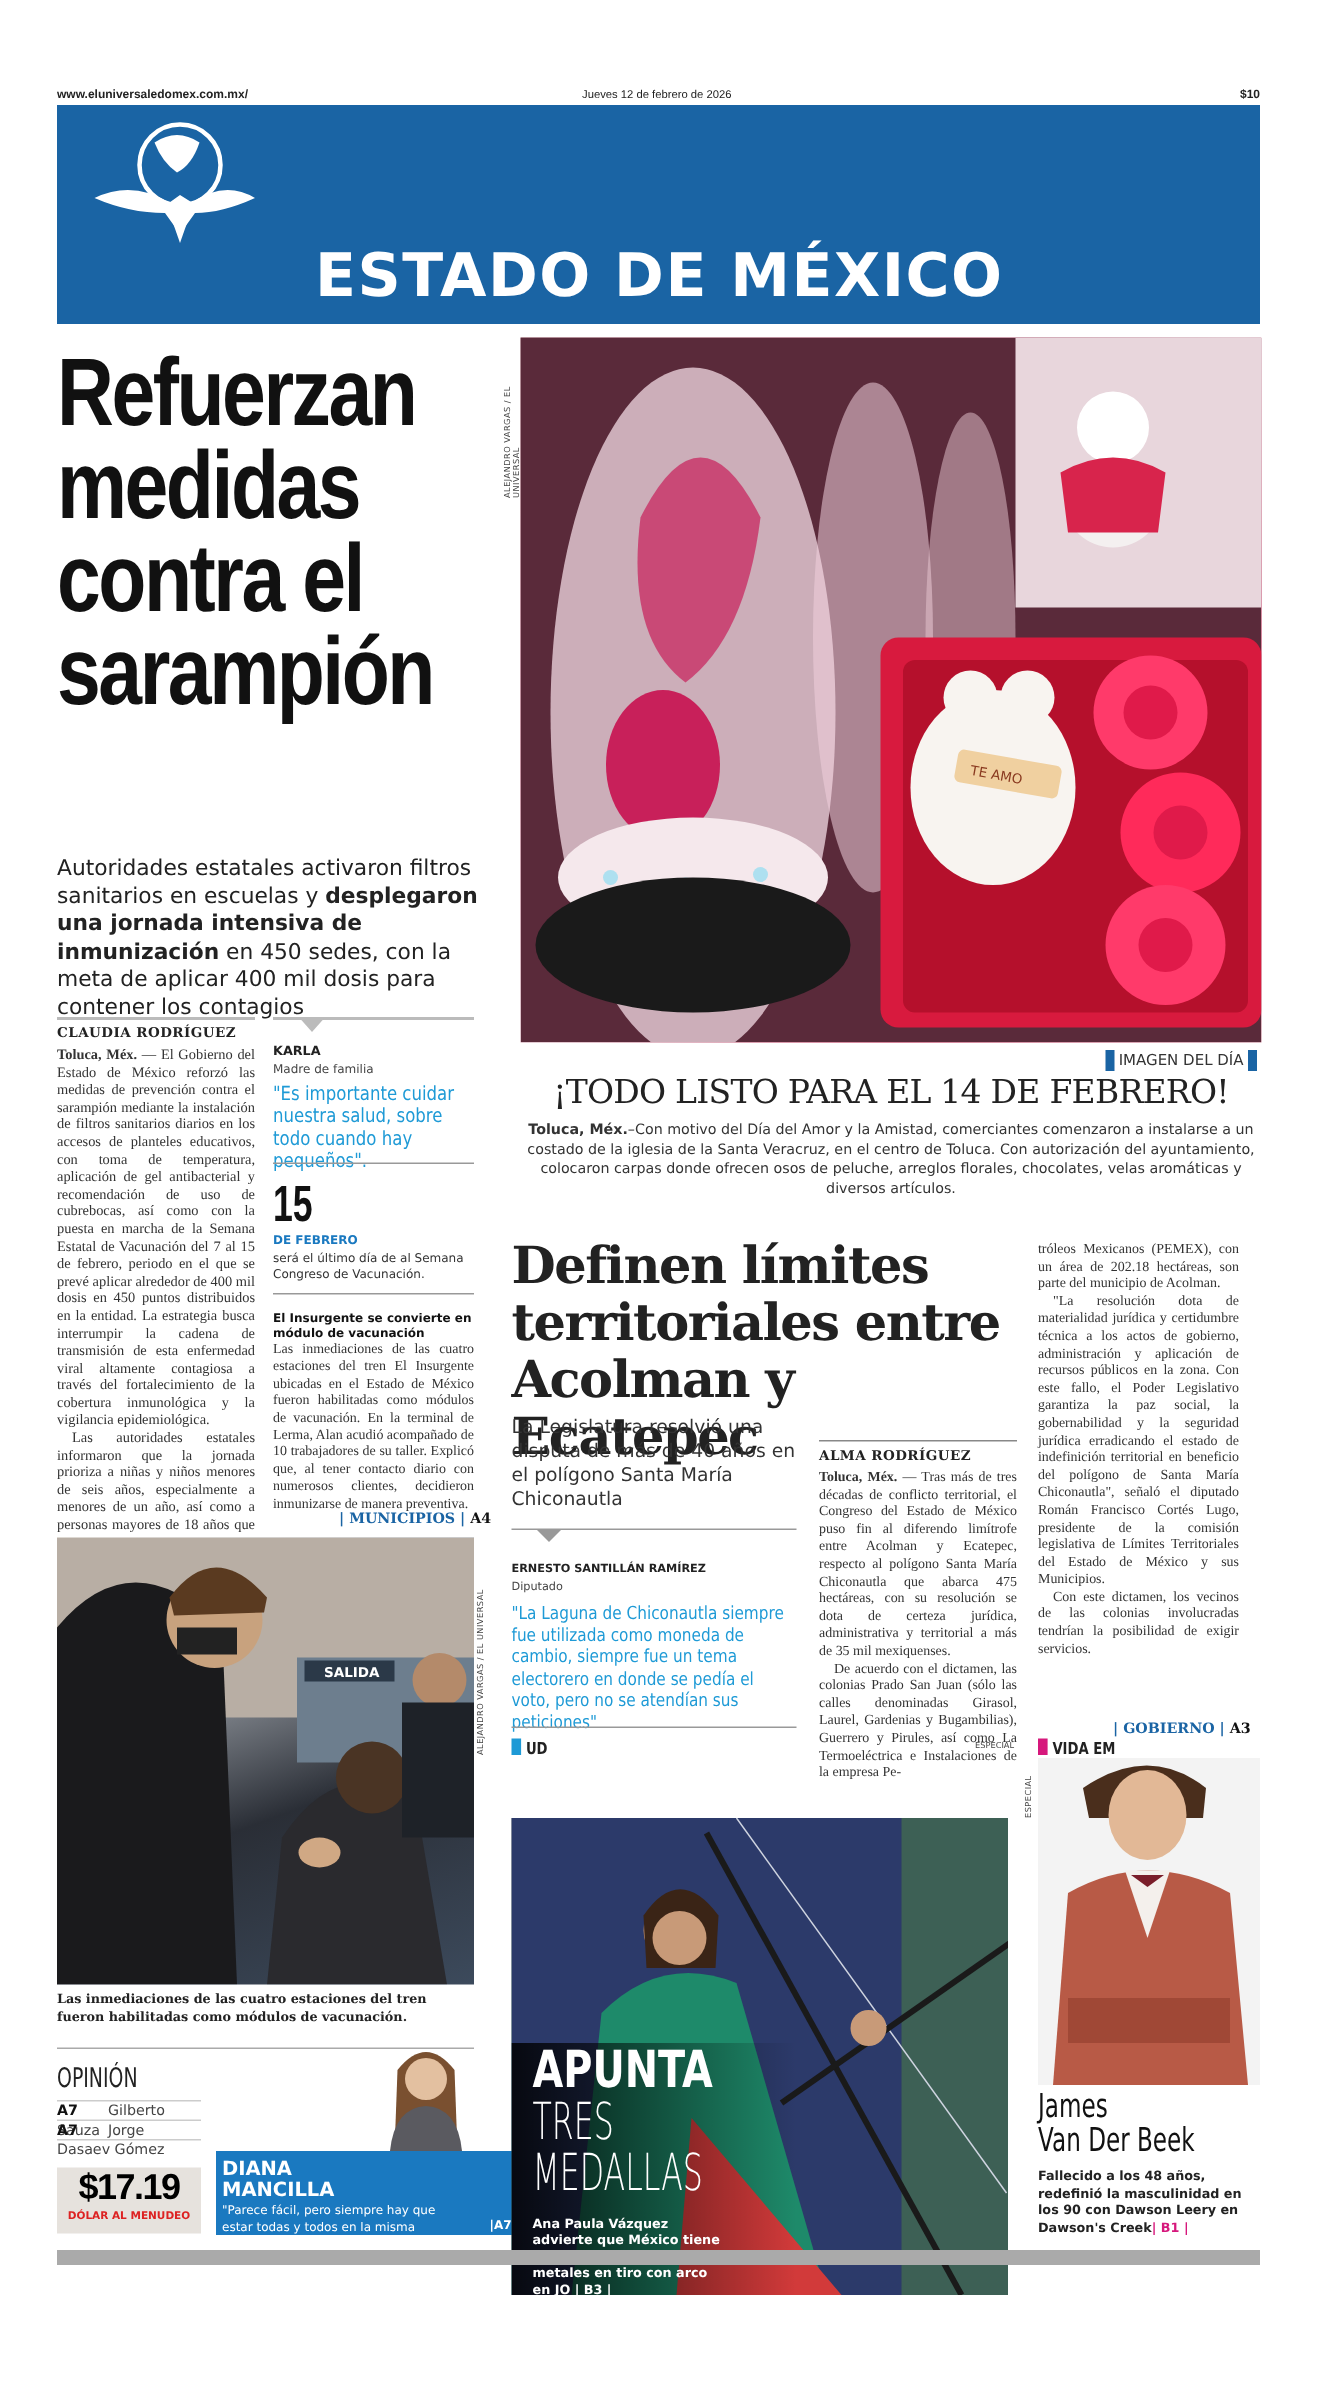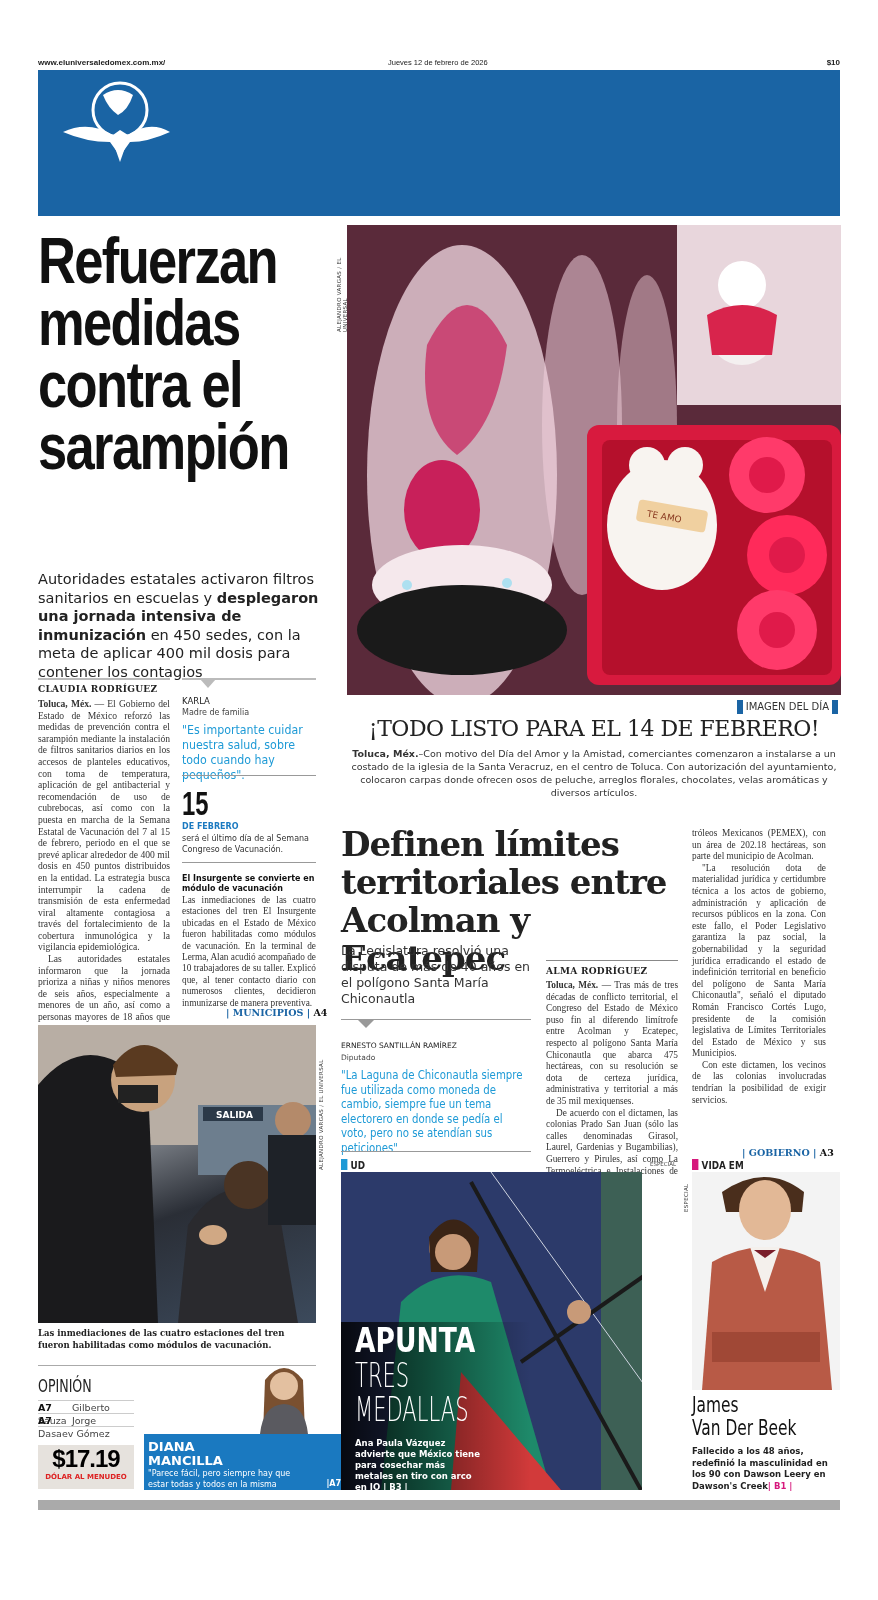--- a/index.html
+++ b/index.html
@@ -13,21 +13,21 @@
   .logo-title{position:absolute;left:140px;top:6px;font-family:"Liberation Serif",serif;font-weight:bold;color:#fff;font-size:78px;letter-spacing:1px;line-height:90px}
   .logo-sub{position:absolute;left:172px;top:90px;font-family:"DejaVu Sans",sans-serif;font-weight:bold;color:#fff;font-size:40px;line-height:48px;letter-spacing:1px}
   .logo-icon{position:absolute;left:20px;top:10px;width:115px;height:80px}
   .photo-main{top:225px;left:347px;width:494px;height:470px;overflow:hidden;background:linear-gradient(135deg,#7b3b4a 0%,#b04a6a 30%,#f0c8d4 50%,#d02050 75%,#e0a0b0 100%)}
   .headline{top:230px;left:38px;width:290px;font-family:"Liberation Sans",sans-serif;font-weight:bold;font-size:64px;line-height:62px;color:#111;letter-spacing:-2px;transform:scaleX(0.82);transform-origin:left top;width:360px}
   .dek{top:570px;left:38px;width:290px;font-family:"DejaVu Sans",sans-serif;font-size:14.5px;line-height:18.5px;color:#222}
   .dek b{font-weight:bold}
   .rule{background:#bbb;height:2px}
   .byline{font-family:"DejaVu Serif",serif;font-weight:bold;font-size:9px;letter-spacing:.3px}
   .body-text{font-family:"Liberation Serif",serif;font-size:9.6px;line-height:11.6px;text-align:justify;color:#333}
-  .quote-name{font-family:"DejaVu Sans",sans-serif;font-weight:normal;font-size:8.5px}
+  .quote-name{font-family:"DejaVu Sans",sans-serif;font-weight:bold;font-size:8.5px}
   .quote-role{font-family:"DejaVu Sans",sans-serif;font-size:8px;color:#444}
   .quote-text{font-family:"DejaVu Sans",sans-serif;font-size:13px;line-height:15px;color:#1e9ad6;transform:scaleX(0.85);transform-origin:left top}
   .section-ref{font-family:"DejaVu Serif",serif;font-weight:bold;font-size:9.5px;color:#1a64a4}
   .section-ref .pg{color:#111}
   .idd-label{font-family:"DejaVu Sans",sans-serif;font-size:10px;color:#333;text-align:right}
   .idd-label .bar{display:inline-block;width:6px;height:14px;background:#1a64a4;vertical-align:middle;margin:0 3px}
   .idd-title{font-family:"DejaVu Serif",serif;font-size:22px;color:#222;text-align:center;letter-spacing:-.5px}
   .idd-body{font-family:"DejaVu Sans",sans-serif;font-size:9.5px;line-height:13px;color:#333;text-align:center}
   .h2{font-family:"DejaVu Serif",serif;font-weight:bold;font-size:34px;line-height:38px;color:#222;letter-spacing:-1px}
   .h2dek{font-family:"DejaVu Sans",sans-serif;font-size:12.5px;line-height:16px;color:#333}
@@ -36,21 +36,21 @@
   .credit-v{font-family:"DejaVu Sans",sans-serif;font-size:5.5px;color:#444;writing-mode:vertical-rl;transform:rotate(180deg);letter-spacing:.3px}
   .opinion-title{font-family:"DejaVu Sans",sans-serif;font-size:18px;color:#222;transform:scaleX(.7);transform-origin:left top;font-weight:normal}
   .op-row{font-family:"DejaVu Sans",sans-serif;font-size:9.5px;color:#444;height:13px;line-height:13px;border-bottom:1px solid #ccc}
   .op-row b{font-weight:bold;color:#111;margin-right:20px}
   .dolar{top:1445px;left:38px;width:96px;height:44px;background:#e6e2dd;text-align:center}
   .dolar .v{font-family:"Liberation Sans",sans-serif;font-weight:bold;font-size:24px;color:#000000;line-height:28px;letter-spacing:-1px}
   .dolar .l{font-family:"DejaVu Sans",sans-serif;font-weight:bold;font-size:7px;color:#d22;line-height:9px}
   .col-box{top:1434px;left:144px;width:204px;height:56px;background:#1a79c0}
   .col-name{font-family:"DejaVu Sans",sans-serif;font-weight:bold;color:#fff;font-size:13px;line-height:14px}
   .col-quote{font-family:"DejaVu Sans",sans-serif;color:#fff;font-size:8px;line-height:11px}
-  .ud-photo{top:1172px;left:341px;width:301px;height:318px;overflow:hidden;background:linear-gradient(120deg,#1e2a48 0%,#2a6b5e 35%,#3d4a8a 60%,#5b7fb0 80%,#3a6a3a 100%)}
+  .ud-photo{top:1212px;left:341px;width:331px;height:318px;overflow:hidden;background:linear-gradient(120deg,#1e2a48 0%,#2a6b5e 35%,#3d4a8a 60%,#5b7fb0 80%,#3a6a3a 100%)}
   .ud-overlay{position:absolute;left:0;top:150px;width:190px;height:168px;background:linear-gradient(90deg,rgba(0,0,0,.85),rgba(0,0,0,0))}
   .ud-t1{font-family:"DejaVu Sans",sans-serif;font-weight:bold;color:#fff;font-size:34px;line-height:36px;transform:scaleX(.78);transform-origin:left top}
   .ud-t2{font-family:"DejaVu Sans",sans-serif;font-weight:normal;color:#fff;font-size:34px;line-height:34px;transform:scaleX(.62);transform-origin:left top;font-weight:200}
   .ud-dek{font-family:"DejaVu Sans",sans-serif;font-weight:bold;color:#fff;font-size:8.5px;line-height:11px}
   .section-tag{font-family:"DejaVu Sans",sans-serif;font-weight:bold;font-size:11px;color:#222;transform:scaleX(.8);transform-origin:left top}
   .section-tag .sq{display:inline-block;width:8px;height:11px;vertical-align:-1px;margin-right:4px}
   .vida-photo{top:1172px;left:692px;width:148px;height:218px;overflow:hidden;background:linear-gradient(180deg,#f5f5f5 0%,#eee 100%)}
   .vida-name{font-family:"DejaVu Sans",sans-serif;font-weight:normal;font-size:22px;line-height:23px;color:#111;transform:scaleX(.7);transform-origin:left top}
   .vida-dek{font-family:"DejaVu Sans",sans-serif;font-weight:bold;font-size:8.5px;line-height:11.5px;color:#222}
   .vida-dek .ref{color:#d6187c}
@@ -67,20 +67,21 @@
 
 <div class="abs masthead">
   <div class="logo-icon">
     <svg width="115" height="85" viewBox="0 0 115 85">
       <circle cx="62" cy="30" r="27" fill="none" stroke="#fff" stroke-width="3"></circle>
       <path d="M45 15 Q60 5 75 15 Q70 30 60 35 Q50 28 45 15Z" fill="#fff"></path>
       <path d="M5 52 Q30 40 55 55 L62 50 L70 55 Q92 40 112 52 Q90 62 72 62 L62 76 L52 62 Q28 62 5 52Z" fill="#fff"></path>
       <path d="M55 62 L62 82 L69 62Z" fill="#fff"></path>
     </svg>
   </div>
+  <div class="logo-sub">ESTADO DE MÉXICO</div>
 </div>
 
 <div class="abs photo-main">
   <svg width="494" height="470" viewBox="0 0 494 470">
     <rect x="0" y="0" width="494" height="470" fill="#5a2a3a"></rect>
     <rect x="330" y="0" width="164" height="180" fill="#e8d6dc"></rect>
     <ellipse cx="115" cy="250" rx="95" ry="230" fill="#f3dbe4" opacity=".75"></ellipse>
     <ellipse cx="235" cy="200" rx="40" ry="170" fill="#f0d0dc" opacity=".55"></ellipse>
     <ellipse cx="300" cy="200" rx="30" ry="150" fill="#e8c8d2" opacity=".5"></ellipse>
     <path d="M80 120 Q120 40 160 120 Q150 200 110 230 Q70 200 80 120Z" fill="#c81e5a" opacity=".7"></path>

